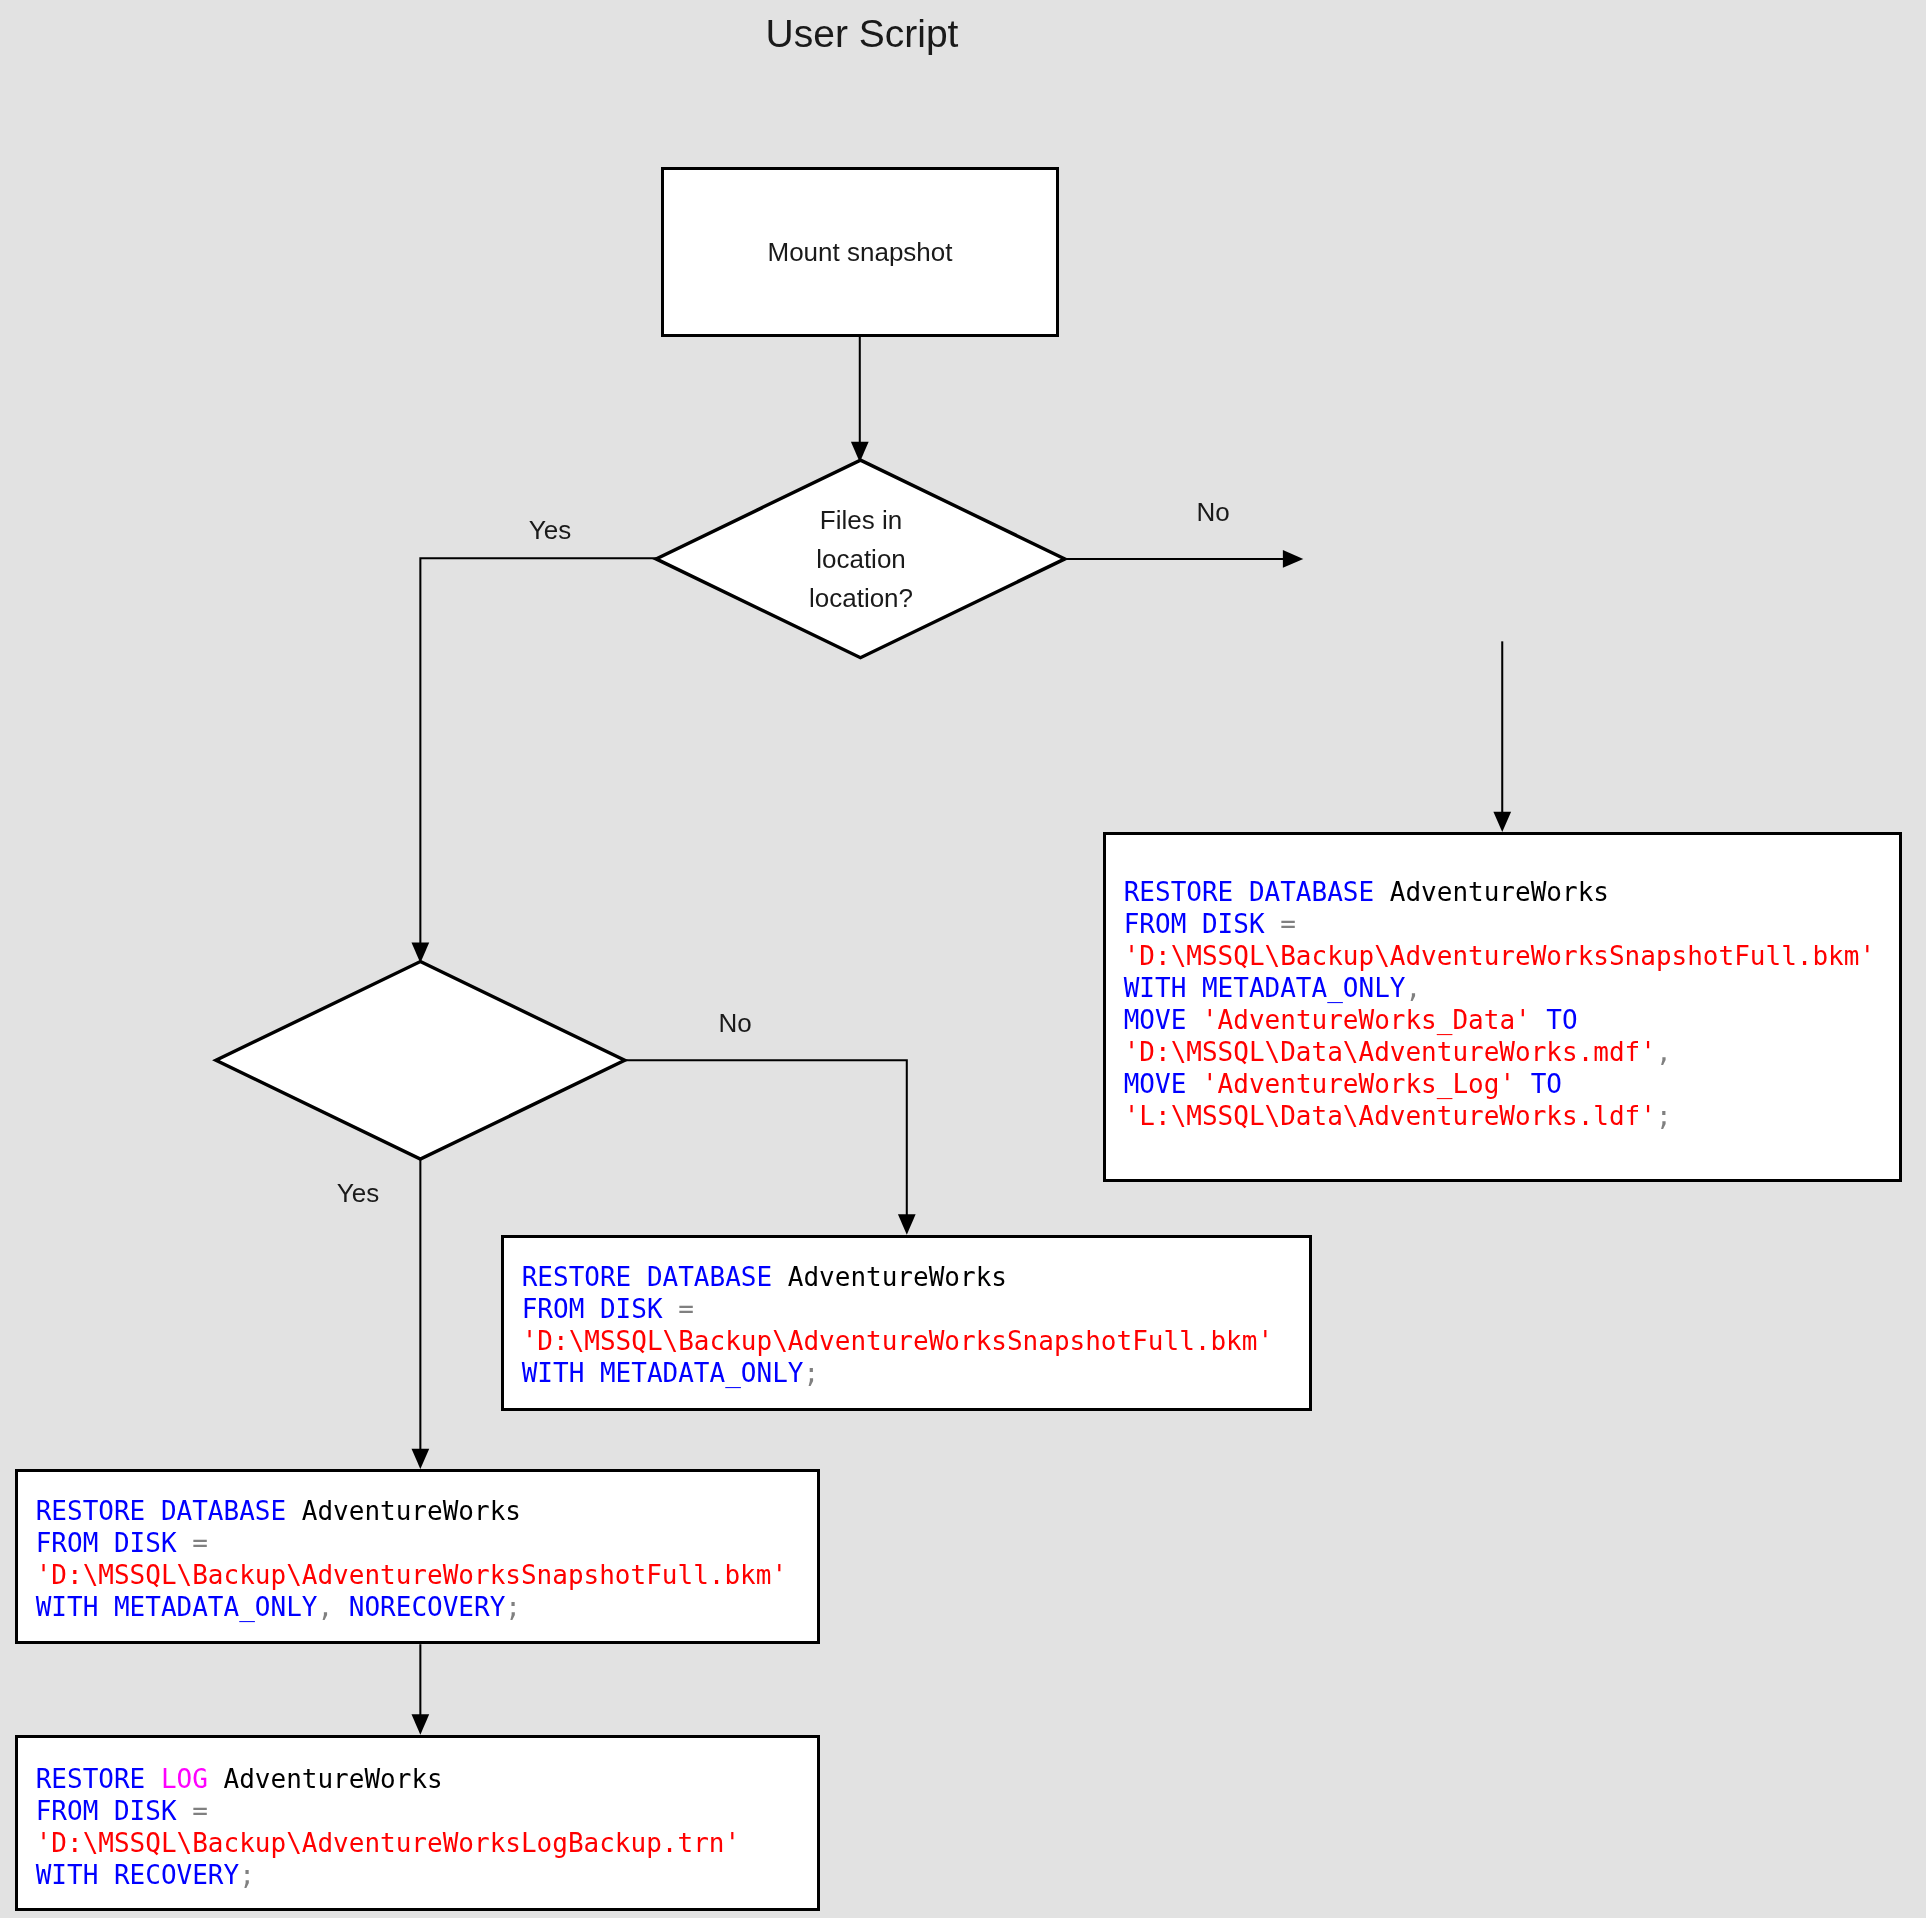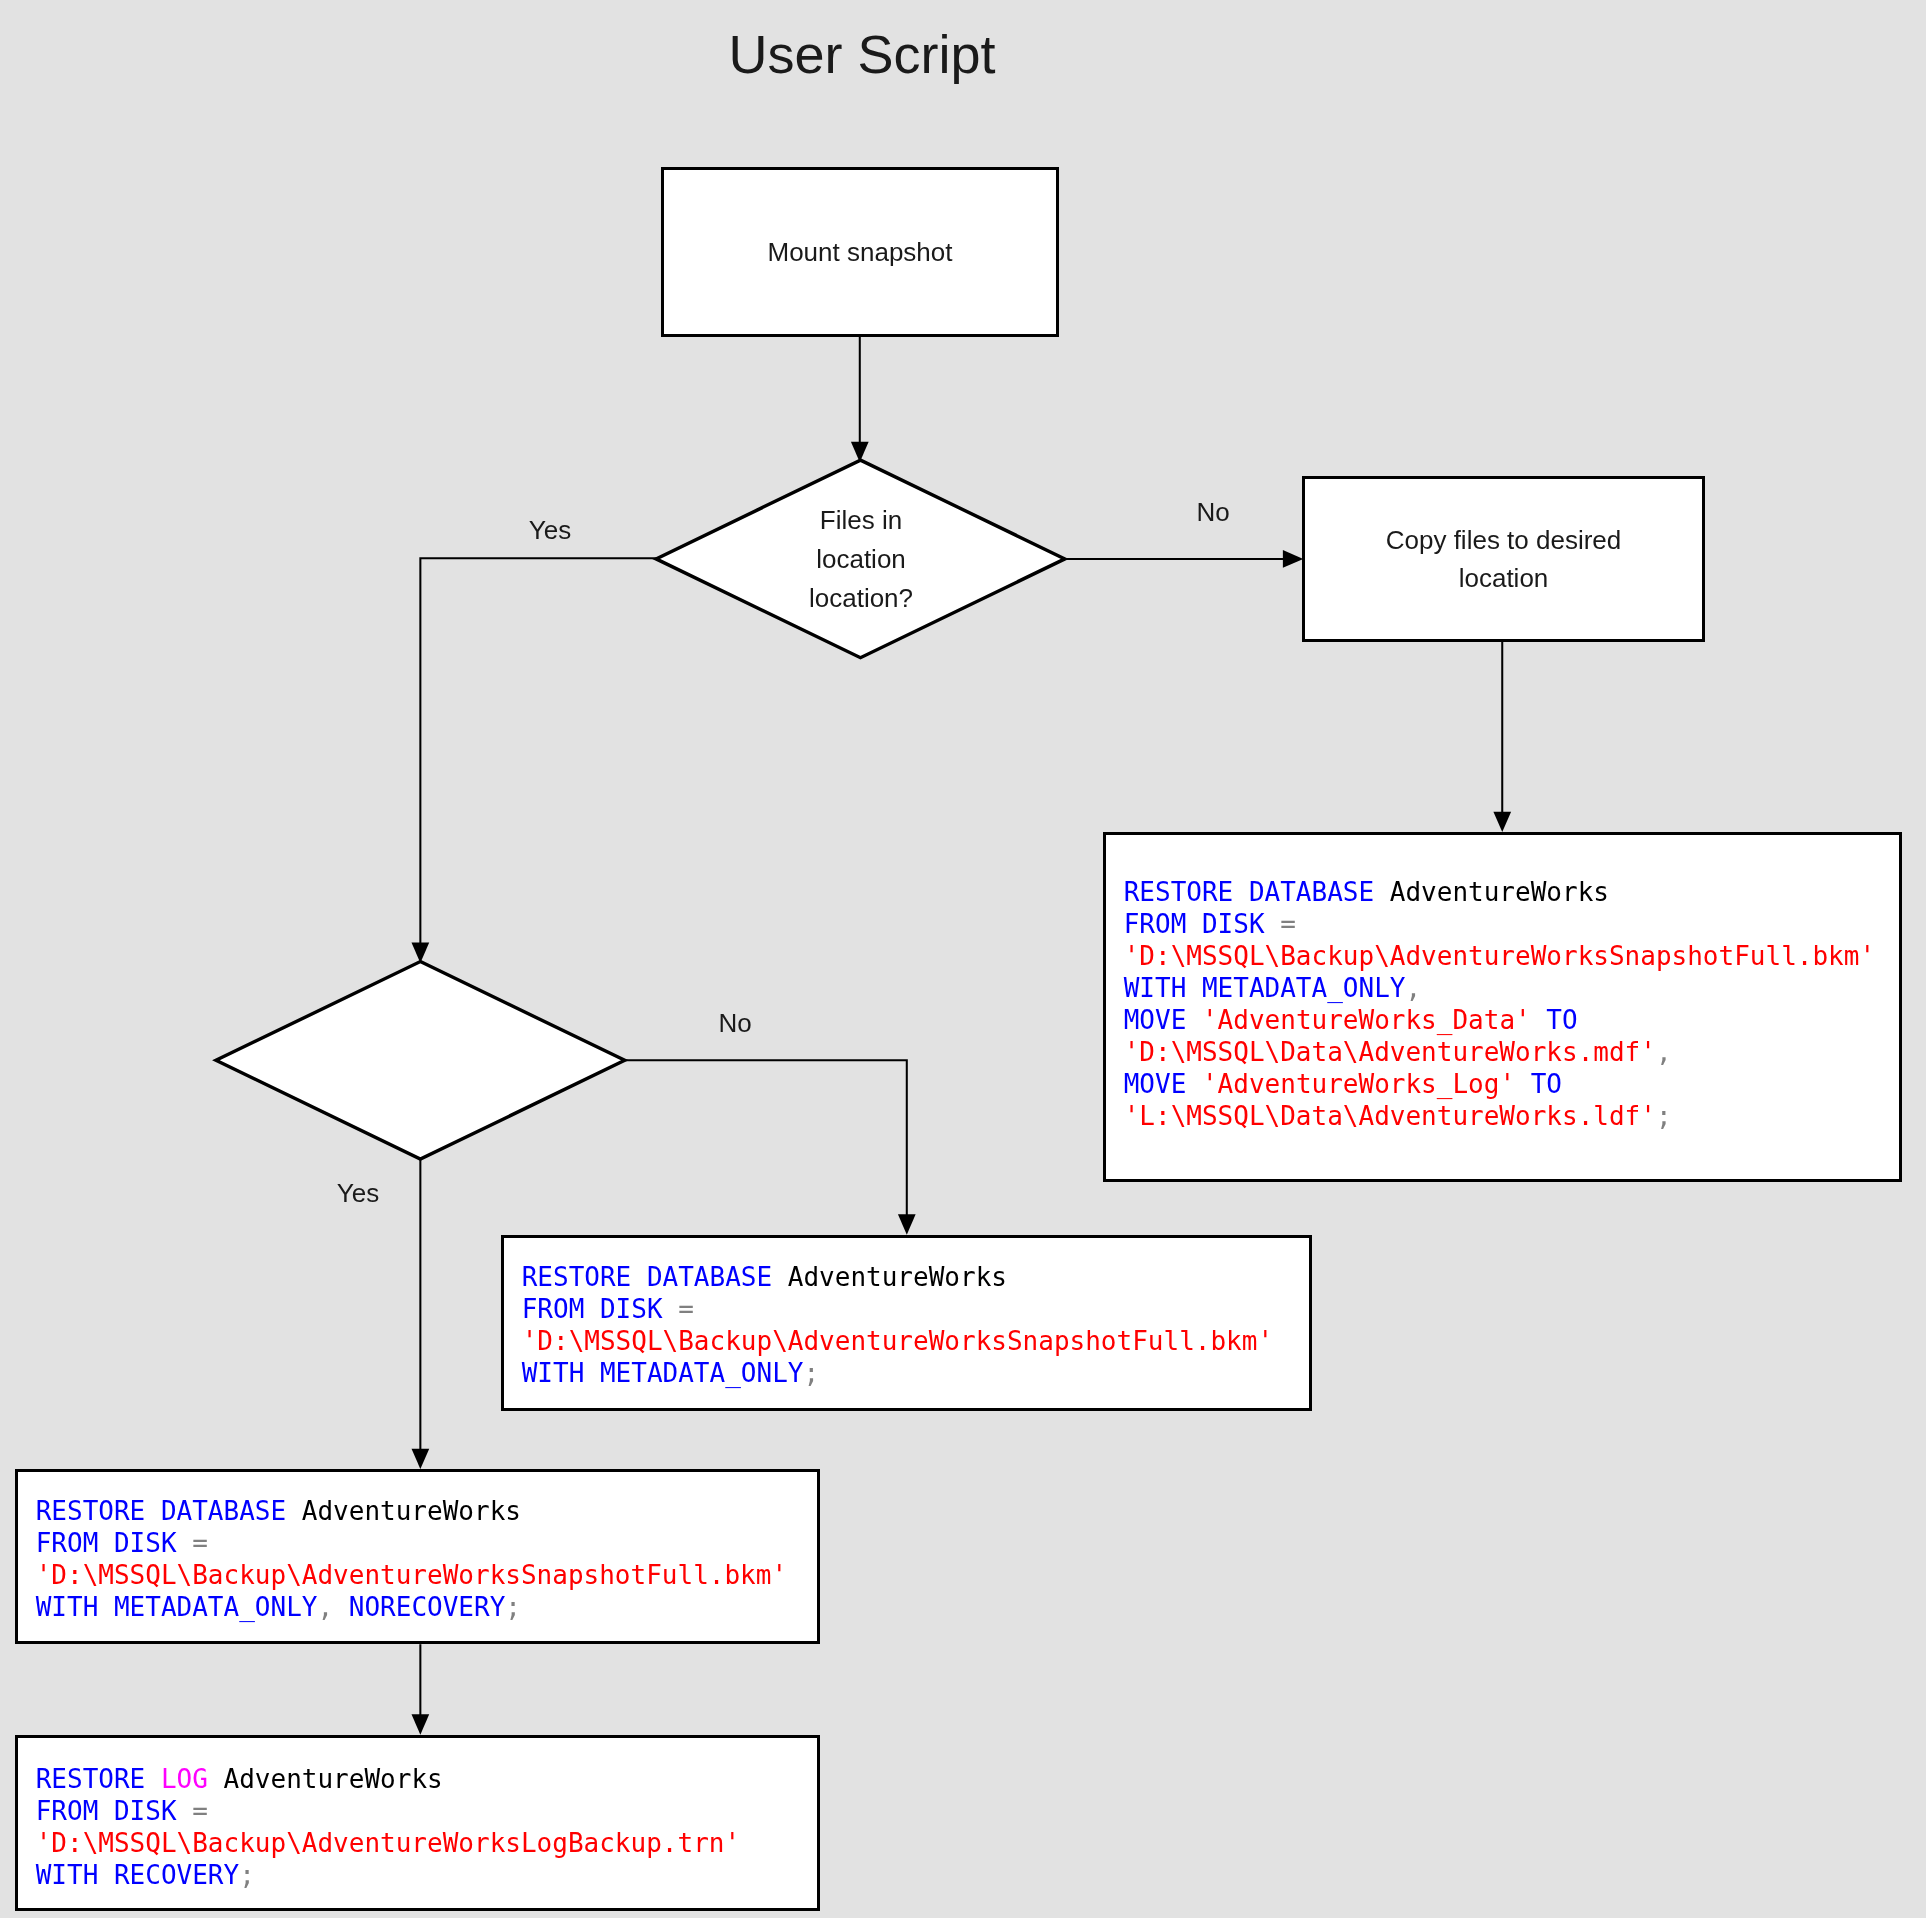--- a/index.html
+++ b/index.html
@@ -3,22 +3,22 @@
 <meta charset="utf-8">
 <style>
   :root{
     --bg:#e2e2e2; --boxfill:#ffffff; --line:#000000; --txt:#1a1a1a;
     --kw:#0000ff; --str:#ff0000; --logkw:#ff00ff; --op:#808080; --ident:#000000;
   }
   html,body{margin:0;padding:0;background:var(--bg);}
   .canvas{position:relative;width:1926px;height:1919px;background:var(--bg);
           font-family:"Liberation Sans",sans-serif;color:var(--txt);overflow:hidden;}
   .layer{position:absolute;left:0;top:0;}
-  .title{position:absolute;left:862px;top:23px;transform:translateX(-50%);
-         font-size:54px;color:var(--txt);white-space:nowrap;}
+  .title{position:absolute;left:862px;top:12px;transform:translateX(-50%);
+         font-size:39px;color:var(--txt);white-space:nowrap;}
   .box{position:absolute;background:var(--boxfill);border:3.4px solid var(--line);
        box-sizing:border-box;display:flex;flex-direction:column;align-items:center;
        justify-content:center;text-align:center;font-size:26px;line-height:38px;color:var(--txt);}
   .diamond-label{position:absolute;transform:translate(-50%,-50%);text-align:center;
        font-size:26px;line-height:39px;color:var(--txt);}
   .edge-label{position:absolute;transform:translate(-50%,-50%);font-size:26px;color:var(--txt);}
   .code-box{position:absolute;background:var(--boxfill);border:3.4px solid var(--line);
        box-sizing:border-box;font-family:"DejaVu Sans Mono","Liberation Mono",monospace;
        font-size:26px;line-height:32px;white-space:pre;color:var(--ident);}
   .pt60{padding:41px 17.7px 0 17.7px;}
@@ -58,24 +58,20 @@
     <polygon points="1263,675 1563,820 1263,965 963,820" fill="#fff" stroke="#000" stroke-width="5"></polygon>
     <polygon points="617,1411 917,1556 617,1701 317,1556" fill="#fff" stroke="#000" stroke-width="5"></polygon>
   </svg>
 
   <div class="title">User Script</div>
 
   <div class="box" style="left:661px;top:167px;width:398px;height:170px;">
     <div>Mount snapshot</div>
   </div>
 
-  <div class="box" style="left:1302px;top:476px;width:403px;height:166px;">
-    <div>Copy files to desired</div>
-    <div>location</div>
-  </div>
 
   <div class="diamond-label" style="left:861px;top:559px;">
     <div>Files in</div>
     <div>location</div>
     <div>location?</div>
   </div>
 
 
   <div class="edge-label" style="left:550px;top:530px;">Yes</div>
   <div class="edge-label" style="left:1213px;top:512px;">No</div>

